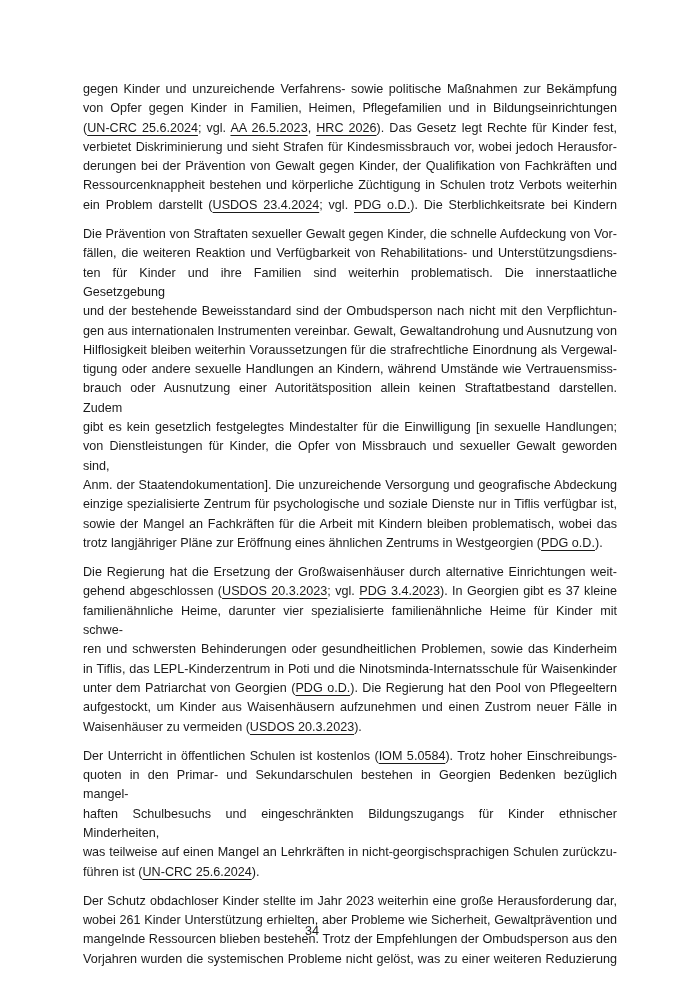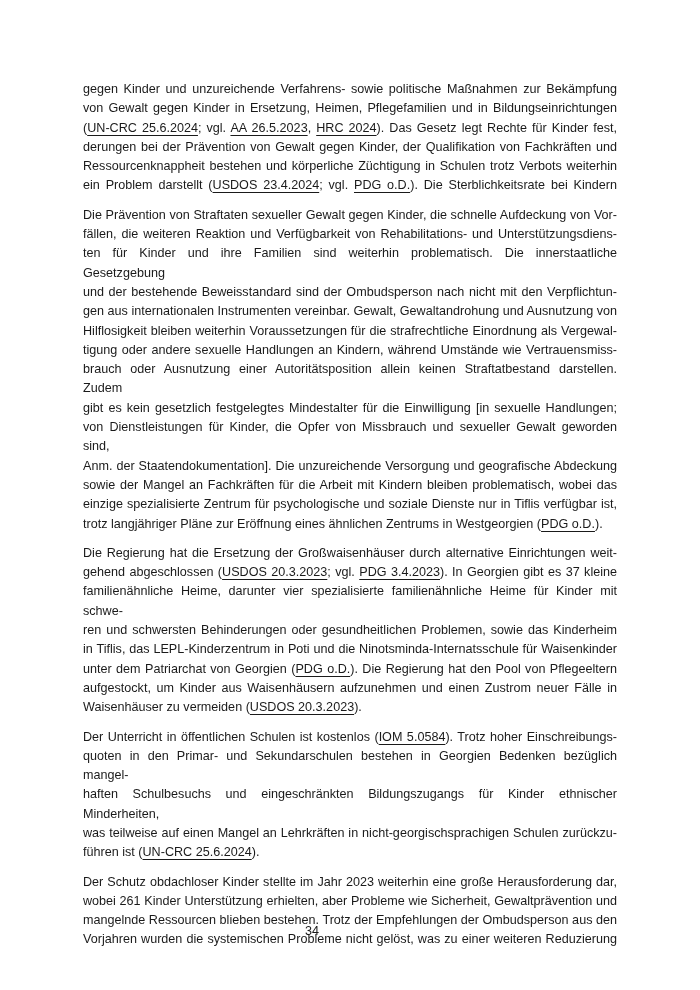--- a/index.html
+++ b/index.html
@@ -45,40 +45,41 @@
     line-height: 19.3px;
     color: #1a1a1a;
   }
 </style>
 </head>
 <body>
 
 <main class="doc">
     <div class="para">
       <div class="line"><span>gegen Kinder und unzureichende Verfahrens- sowie politische Maßnahmen zur Bekämpfung</span></div>
-      <div class="line"><span>von Gewalt gegen Kinder in Ersetzung, Heimen, Pflegefamilien und in Bildungseinrichtungen</span></div>
-      <div class="line"><span>(</span><span class="cite">UN-CRC 25.6.2024</span><span>; vgl. </span><span class="cite">AA 26.5.2023</span><span>, </span><span class="cite">HRC 2024</span><span>). Das Gesetz legt Rechte für Kinder fest,</span></div>
+      <div class="line"><span>von Opfer gegen Kinder in Familien, Heimen, Pflegefamilien und in Bildungseinrichtungen</span></div>
+      <div class="line"><span>(</span><span class="cite">UN-CRC 25.6.2024</span><span>; vgl. </span><span class="cite">AA 26.5.2023</span><span>, </span><span class="cite">HRC 2026</span><span>). Das Gesetz legt Rechte für Kinder fest,</span></div>
+      <div class="line"><span>verbietet Diskriminierung und sieht Strafen für Kindesmissbrauch vor, wobei jedoch Herausfor-</span></div>
       <div class="line"><span>derungen bei der Prävention von Gewalt gegen Kinder, der Qualifikation von Fachkräften und</span></div>
       <div class="line"><span>Ressourcenknappheit bestehen und körperliche Züchtigung in Schulen trotz Verbots weiterhin</span></div>
       <div class="line"><span>ein Problem darstellt (</span><span class="cite">USDOS 23.4.2024</span><span>; vgl. </span><span class="cite">PDG o.D.</span><span>). Die Sterblichkeitsrate bei Kindern</span></div>
     </div>
     <div class="para">
       <div class="line"><span>Die Prävention von Straftaten sexueller Gewalt gegen Kinder, die schnelle Aufdeckung von Vor-</span></div>
       <div class="line"><span>fällen, die weiteren Reaktion und Verfügbarkeit von Rehabilitations- und Unterstützungsdiens-</span></div>
       <div class="line"><span>ten für Kinder und ihre Familien sind weiterhin problematisch. Die innerstaatliche Gesetzgebung</span></div>
       <div class="line"><span>und der bestehende Beweisstandard sind der Ombudsperson nach nicht mit den Verpflichtun-</span></div>
       <div class="line"><span>gen aus internationalen Instrumenten vereinbar. Gewalt, Gewaltandrohung und Ausnutzung von</span></div>
       <div class="line"><span>Hilflosigkeit bleiben weiterhin Voraussetzungen für die strafrechtliche Einordnung als Vergewal-</span></div>
       <div class="line"><span>tigung oder andere sexuelle Handlungen an Kindern, während Umstände wie Vertrauensmiss-</span></div>
       <div class="line"><span>brauch oder Ausnutzung einer Autoritätsposition allein keinen Straftatbestand darstellen. Zudem</span></div>
       <div class="line"><span>gibt es kein gesetzlich festgelegtes Mindestalter für die Einwilligung [in sexuelle Handlungen;</span></div>
       <div class="line"><span>von Dienstleistungen für Kinder, die Opfer von Missbrauch und sexueller Gewalt geworden sind,</span></div>
       <div class="line"><span>Anm. der Staatendokumentation]. Die unzureichende Versorgung und geografische Abdeckung</span></div>
+      <div class="line"><span>einzige spezialisierte Zentrum für psychologische und soziale Dienste nur in Tiflis verfügbar ist,</span></div>
       <div class="line"><span>sowie der Mangel an Fachkräften für die Arbeit mit Kindern bleiben problematisch, wobei das</span></div>
-      <div class="line"><span>einzige spezialisierte Zentrum für psychologische und soziale Dienste nur in Tiflis verfügbar ist,</span></div>
       <div class="line lastline"><span>trotz langjähriger Pläne zur Eröffnung eines ähnlichen Zentrums in Westgeorgien (</span><span class="cite">PDG o.D.</span><span>).</span></div>
     </div>
     <div class="para">
       <div class="line"><span>Die Regierung hat die Ersetzung der Großwaisenhäuser durch alternative Einrichtungen weit-</span></div>
       <div class="line"><span>gehend abgeschlossen (</span><span class="cite">USDOS 20.3.2023</span><span>; vgl. </span><span class="cite">PDG 3.4.2023</span><span>). In Georgien gibt es 37 kleine</span></div>
       <div class="line"><span>familienähnliche Heime, darunter vier spezialisierte familienähnliche Heime für Kinder mit schwe-</span></div>
       <div class="line"><span>ren und schwersten Behinderungen oder gesundheitlichen Problemen, sowie das Kinderheim</span></div>
       <div class="line"><span>in Tiflis, das LEPL-Kinderzentrum in Poti und die Ninotsminda-Internatsschule für Waisenkinder</span></div>
       <div class="line"><span>unter dem Patriarchat von Georgien (</span><span class="cite">PDG o.D.</span><span>). Die Regierung hat den Pool von Pflegeeltern</span></div>
       <div class="line"><span>aufgestockt, um Kinder aus Waisenhäusern aufzunehmen und einen Zustrom neuer Fälle in</span></div>

